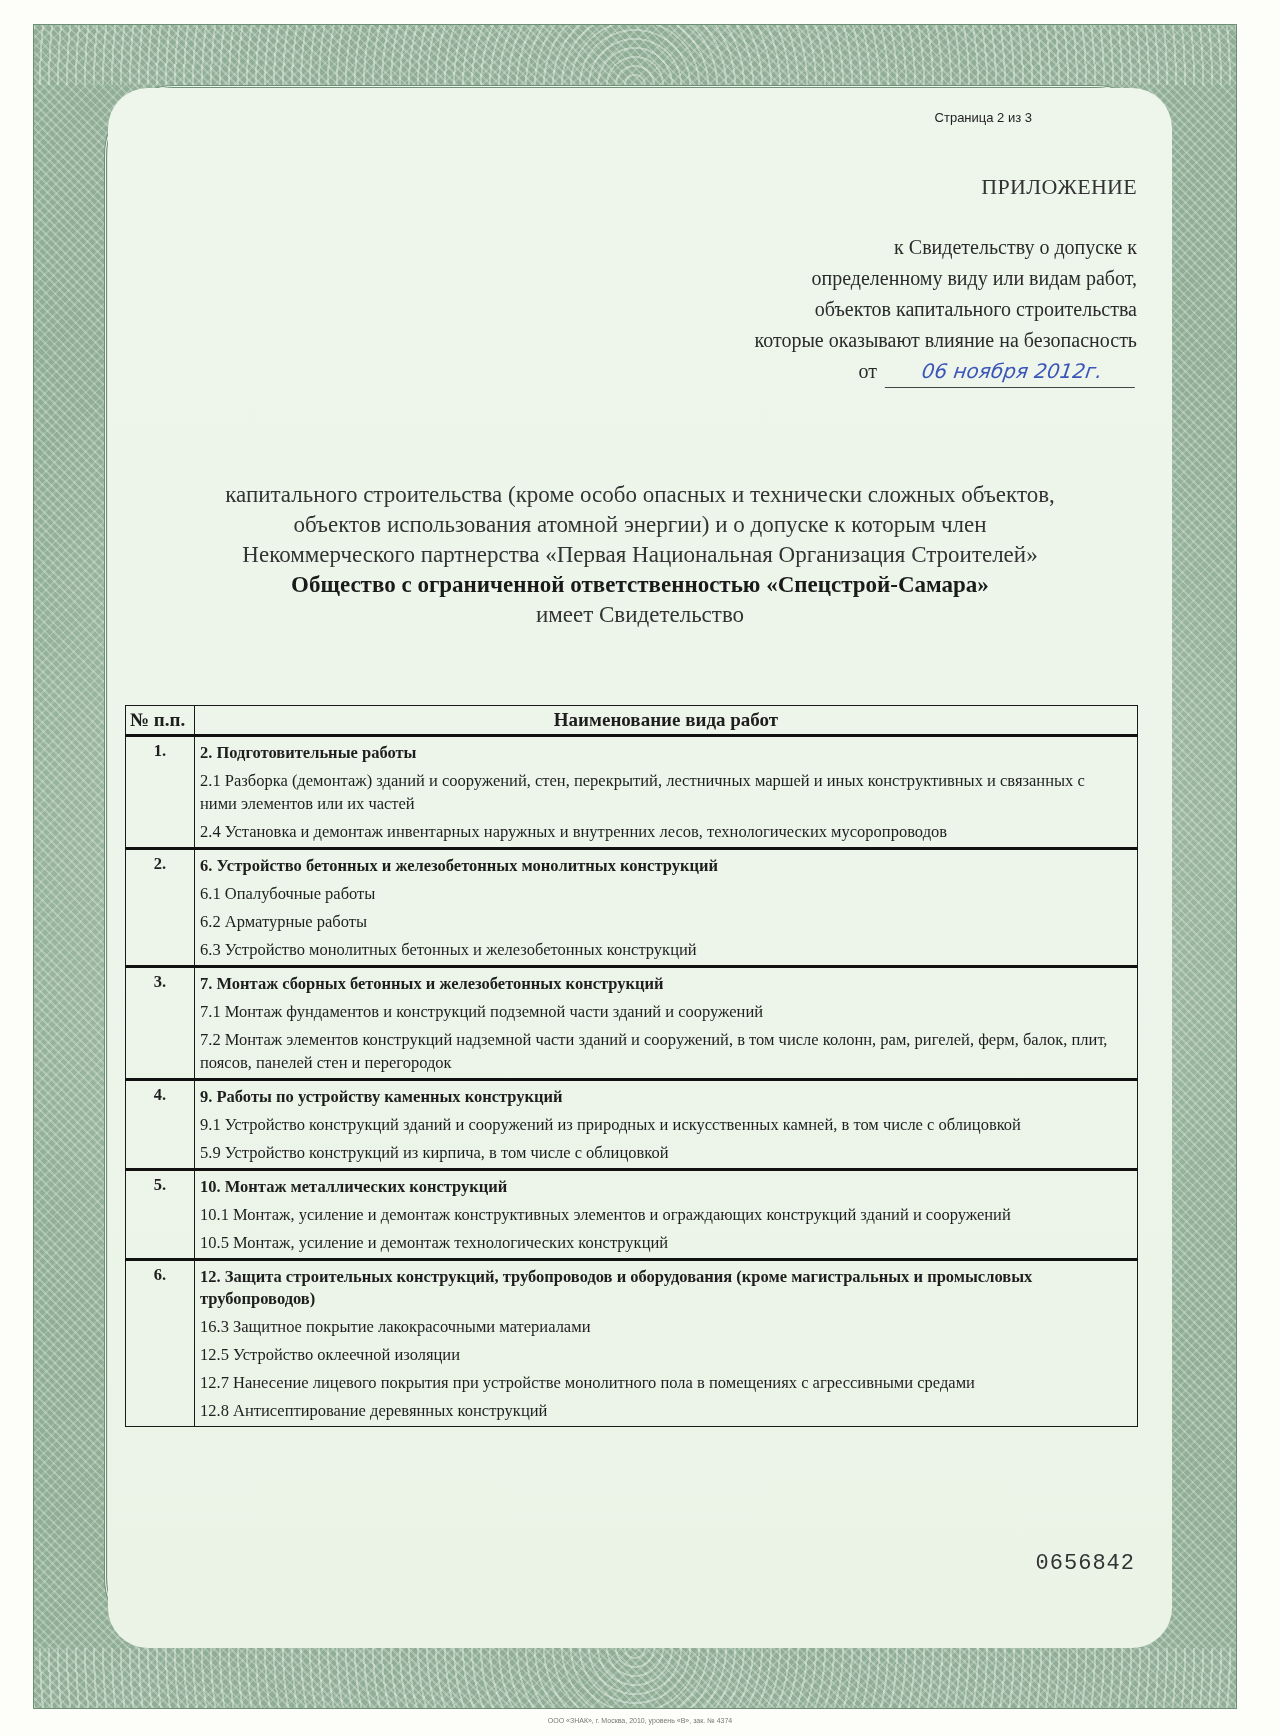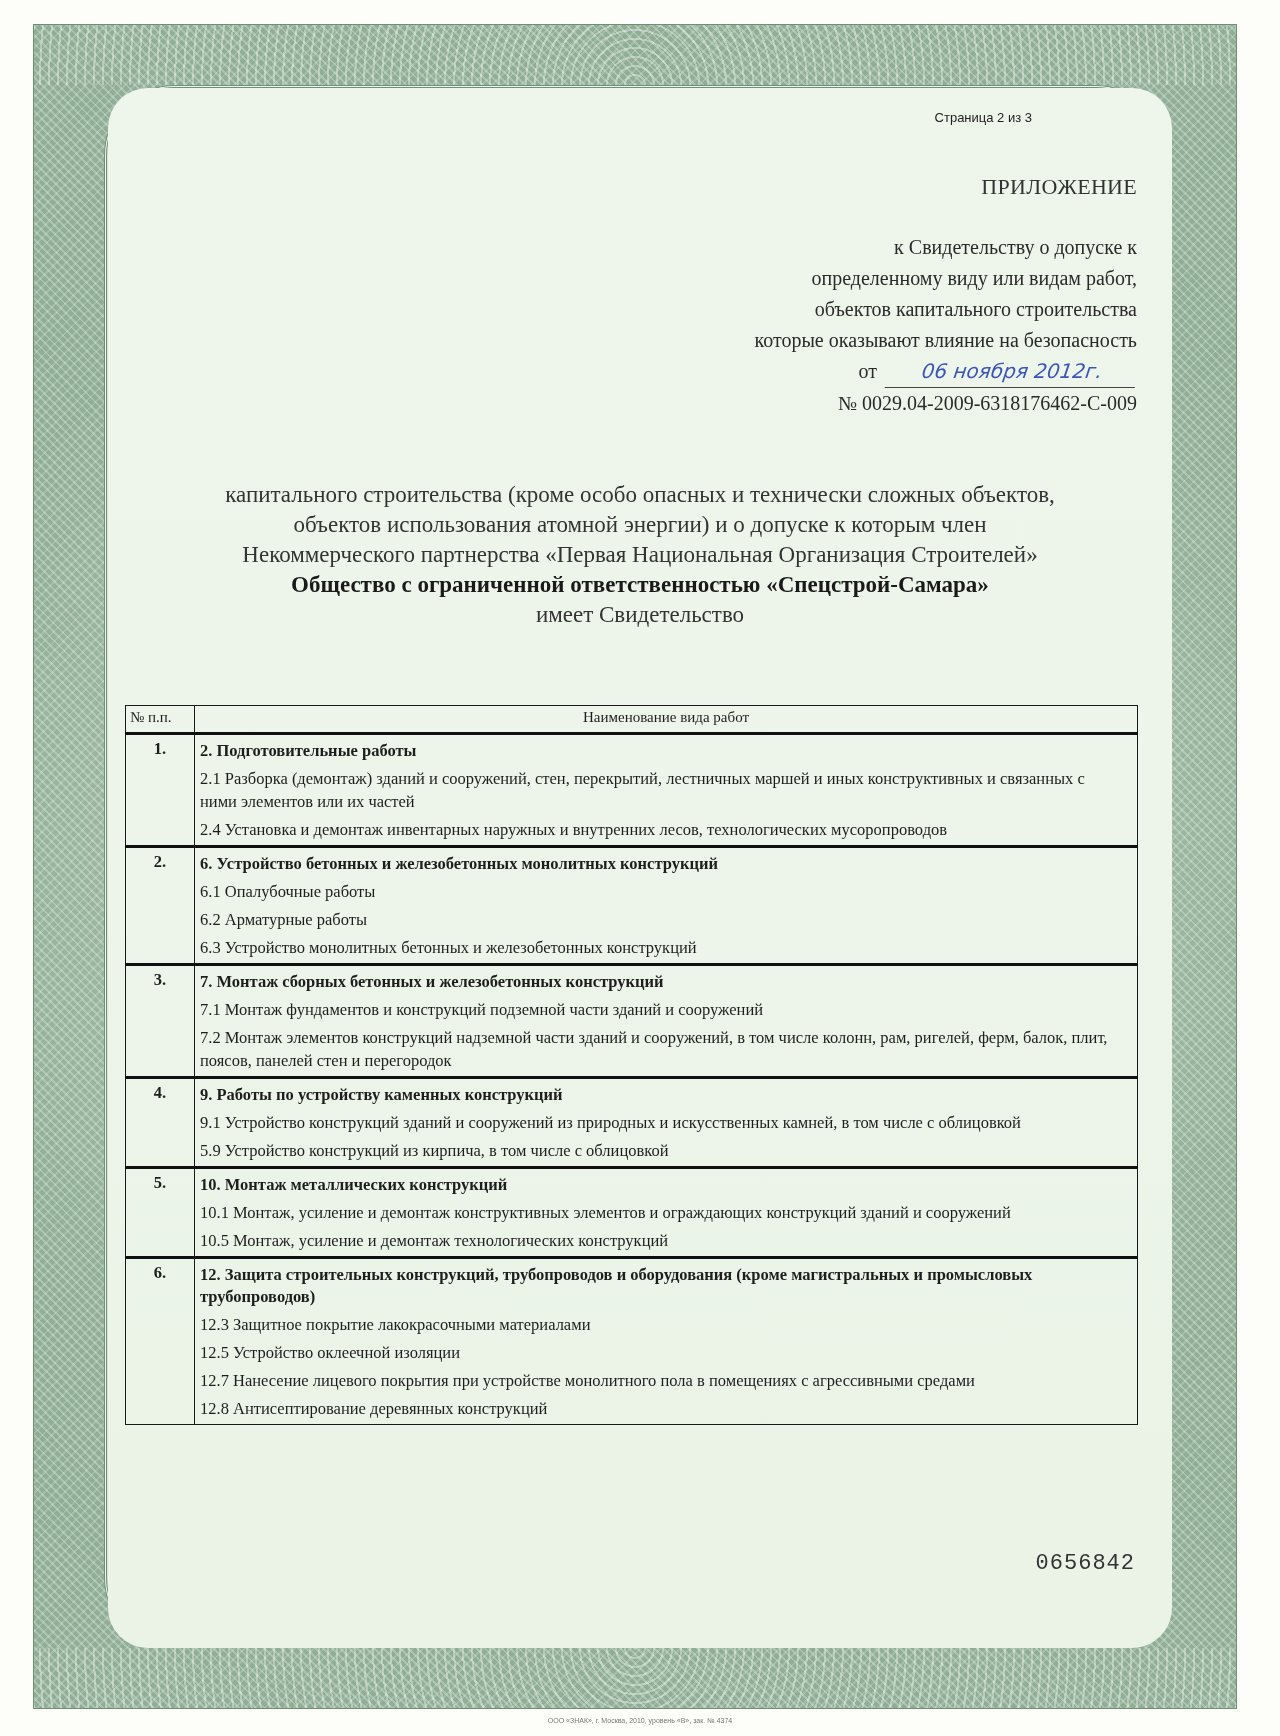--- a/index.html
+++ b/index.html
@@ -44,21 +44,21 @@
   .appendix-lines { right: 143px; top: 232px; text-align: right; font-size: 20px; line-height: 31px; color: #2a2a2a; }
   .date-line { display: inline-block; width: 250px; border-bottom: 1px solid #444; text-align: center; color: #3b55b8; font-family: "DejaVu Sans", sans-serif; font-style: italic; font-size: 20px; transform: skewX(-8deg); }
   .ot { margin-right: 10px; text-align: right; }
   .heading { left: 110px; width: 1060px; top: 480px; text-align: center; font-size: 23px; line-height: 30px; color: #333; }
   .heading .bold { font-weight: bold; color: #1a1a1a; }
   table.works {
     position: absolute; left: 125px; top: 705px; width: 1013px;
     border-collapse: collapse; font-size: 16.5px; color: #1e1e1e;
   }
   table.works th, table.works td { border: 1.5px solid #1a1a1a; vertical-align: top; }
-  table.works th { font-weight: normal; font-size: 15px; padding: 3px 4px; height: 20px; }
+  table.works th { font-weight: bold; font-size: 19px; padding: 3px 4px; height: 20px; }
   table.works th.num { width: 60px; text-align: left; }
   table.works td.num { text-align: center; font-weight: bold; padding-top: 4px; width: 60px; }
   table.works tr.group td { border-top: 3px solid #111; }
   .grp-title { font-weight: bold; padding: 4px 4px 3px 4px; line-height: 22px; }
   .sub { padding: 2px 20px 3px 4px; line-height: 23px; }
   .serial { right: 145px; top: 1551px; font-family: "Liberation Mono", monospace; font-size: 22px; letter-spacing: 1px; color: #333; }
   .printer { left: 0; width: 1280px; text-align: center; top: 1717px; font-family: "Liberation Sans", sans-serif; font-size: 7px; color: #777; }
 </style>
 </head>
 <body>
@@ -74,21 +74,20 @@
 <div class="abs appendix-title">ПРИЛОЖЕНИЕ</div>
 
 <div class="abs appendix-lines">
   <div>к Свидетельству о допуске к</div>
   <div>определенному виду или видам работ,</div>
   <div>объектов капитального строительства</div>
   <div>которые оказывают влияние на безопасность</div>
   <div>
     <span class="ot">от</span><span class="date-line">06 ноября  2012г.</span>
   </div>
-  <div>№ 0029.04-2009-6318176462-С-009</div>
 </div>
 
 <div class="abs heading">
   <div>капитального строительства (кроме особо опасных и технически сложных объектов,</div>
   <div>объектов использования атомной энергии) и о допуске к которым член</div>
   <div>Некоммерческого  партнерства «Первая Национальная Организация Строителей»</div>
   <div class="bold">Общество с ограниченной ответственностью «Спецстрой-Самара»</div>
   <div>имеет Свидетельство</div>
 </div>
 
@@ -138,21 +137,21 @@
         <td>
           <div class="grp-title">10.  Монтаж металлических конструкций</div>
           <div class="sub">10.1  Монтаж, усиление и демонтаж конструктивных элементов и ограждающих конструкций зданий и сооружений</div>
           <div class="sub">10.5  Монтаж, усиление и демонтаж технологических конструкций</div>
         </td>
       </tr>
       <tr class="group">
         <td class="num">6.</td>
         <td>
           <div class="grp-title">12.  Защита строительных конструкций, трубопроводов и оборудования (кроме магистральных и промысловых трубопроводов)</div>
-          <div class="sub">12.3  Защитное покрытие лакокрасочными материалами</div>
+          <div class="sub">16.3  Защитное покрытие лакокрасочными материалами</div>
           <div class="sub">12.5  Устройство оклеечной изоляции</div>
           <div class="sub">12.7  Нанесение лицевого покрытия при устройстве монолитного пола в помещениях с агрессивными средами</div>
           <div class="sub">12.8  Антисептирование деревянных конструкций</div>
         </td>
       </tr>
     </tbody>
 </table>
 
 <div class="abs serial">0656842</div>
 <div class="abs printer">ООО «ЗНАК», г. Москва, 2010, уровень «В», зак. № 4374</div>

